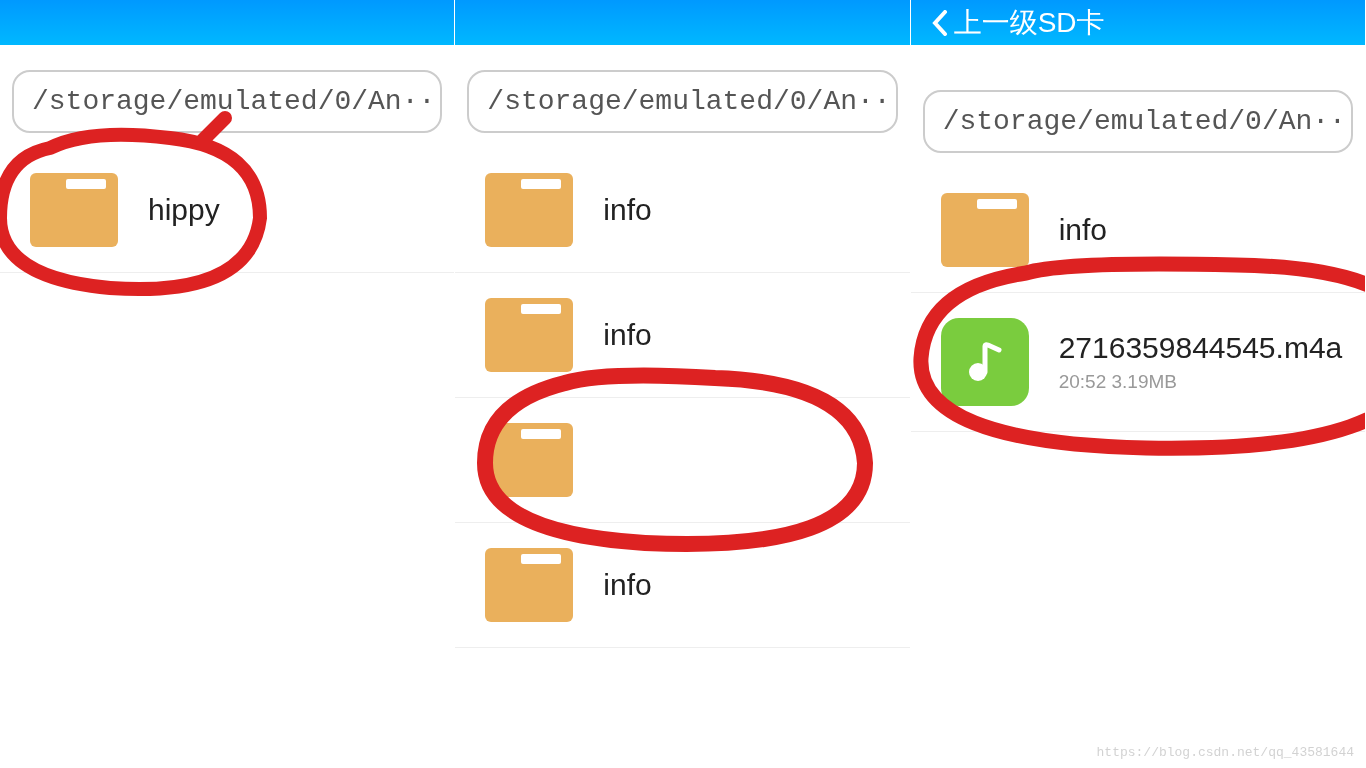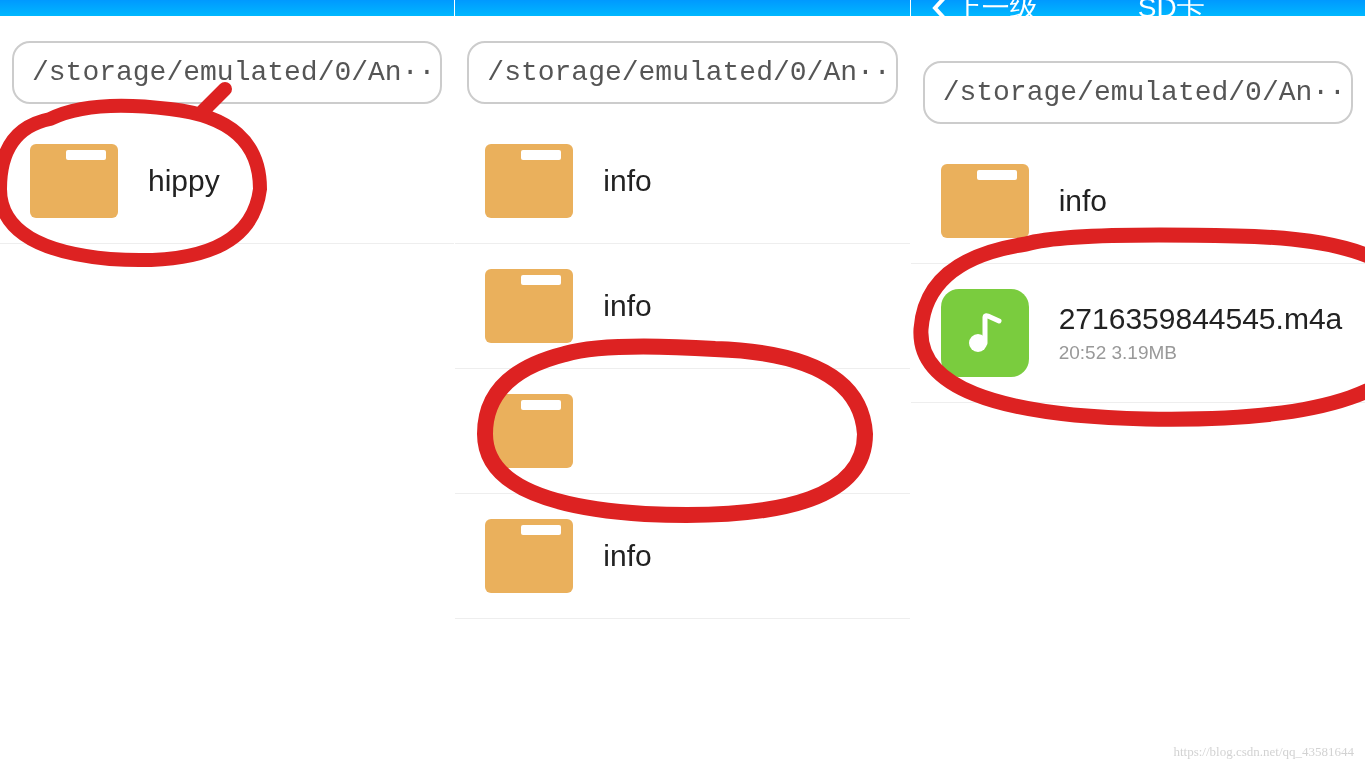--- a/index.html
+++ b/index.html
@@ -1,33 +1,33 @@
 <!DOCTYPE html>
 <html><head>
   <meta charset="utf-8">
   <style>
     * { margin: 0; padding: 0; box-sizing: border-box; }
     body { width: 1366px; height: 768px; display: flex; font-family: 'Comic Sans MS', cursive, sans-serif; background: #fff; position: relative; overflow: hidden; }
     .panel { flex: 1; display: flex; flex-direction: column; border-right: 1px solid rgba(0,0,0,0); position: relative; overflow: hidden; }
     .panel:last-child { flex: 1.25; }
-    .header { background: linear-gradient(to bottom, #0099ff, #00b8ff); height: 16px; color: #fff; display: flex; align-items: center; justify-content: space-between; padding: 0 20px; font-size: 28px; }
+    .header { background: linear-gradient(to bottom, #0099ff, #00b8ff); height: 45px; color: #fff; display: flex; align-items: center; padding: 0 20px; font-size: 28px; }
     .panel:last-child .header { justify-content: space-between; }
     .back-label { display: flex; align-items: center; gap: 5px; }
     .path-bar { margin: 25px 12px 15px; border: 2px solid #ccc; border-radius: 18px; padding: 14px 18px; font-size: 28px; color: #555; font-family: 'Courier New', monospace; white-space: nowrap; overflow: hidden; background: #fff; }
     .list { flex: 1; }
     .item { display: flex; align-items: center; padding: 25px 30px; border-bottom: 1px solid #eee; gap: 30px; position: relative; }
     .folder-icon { width: 88px; height: 74px; background: #eab05c; border-radius: 6px; position: relative; flex-shrink: 0; }
     .folder-icon::before { content: ''; position: absolute; top: 6px; right: 12px; width: 40px; height: 10px; background: #fff; border-radius: 2px; }
     .file-icon { width: 88px; height: 88px; background: #7acc3e; border-radius: 18px; display: flex; align-items: center; justify-content: center; flex-shrink: 0; }
     .note-svg { width: 44px; height: 44px; }
     .item-text { display: flex; flex-direction: column; gap: 6px; }
     .item-label { font-size: 30px; color: #222; }
     .item-meta { font-size: 19px; color: #999; font-family: Arial, sans-serif; }
     .circle { position: absolute; pointer-events: none; z-index: 10; }
-    .watermark { position: absolute; bottom: 8px; right: 12px; color: rgba(180,180,180,0.6); font-size: 13px; font-family: Liberation Serif, serif; }
+    .watermark { position: absolute; bottom: 8px; right: 12px; color: rgba(180,180,180,0.6); font-size: 13px; font-family: Liberation Mono, monospace; }
   </style>
 </head>
 <body>
 
 <div class="panel">
   <div class="header"></div>
   <div class="path-bar">/storage/emulated/0/An··</div>
   <div class="list">
     <div class="item">
       <div class="folder-icon"></div>

